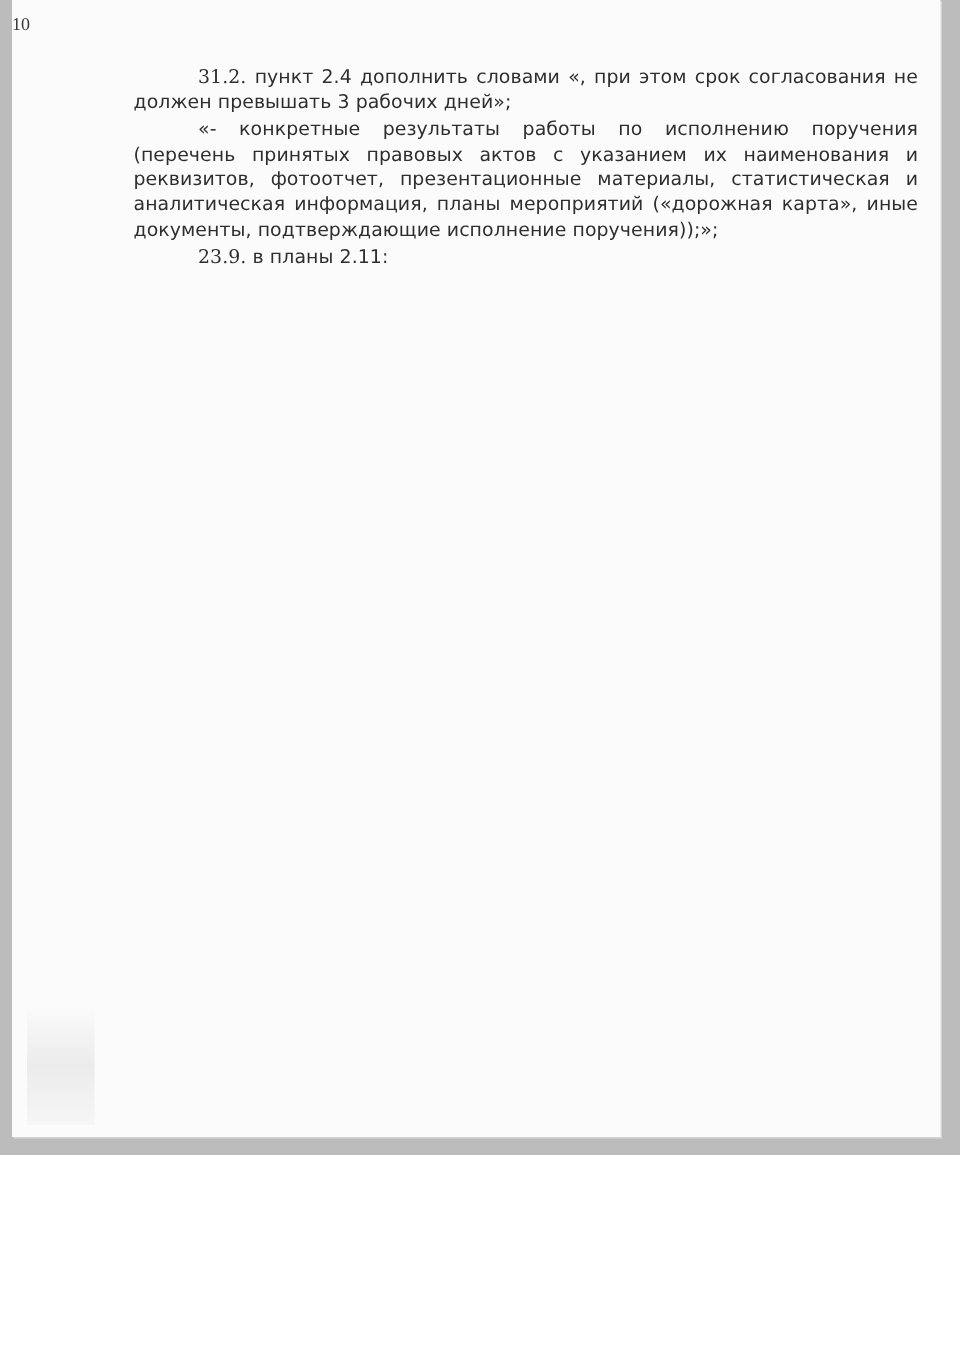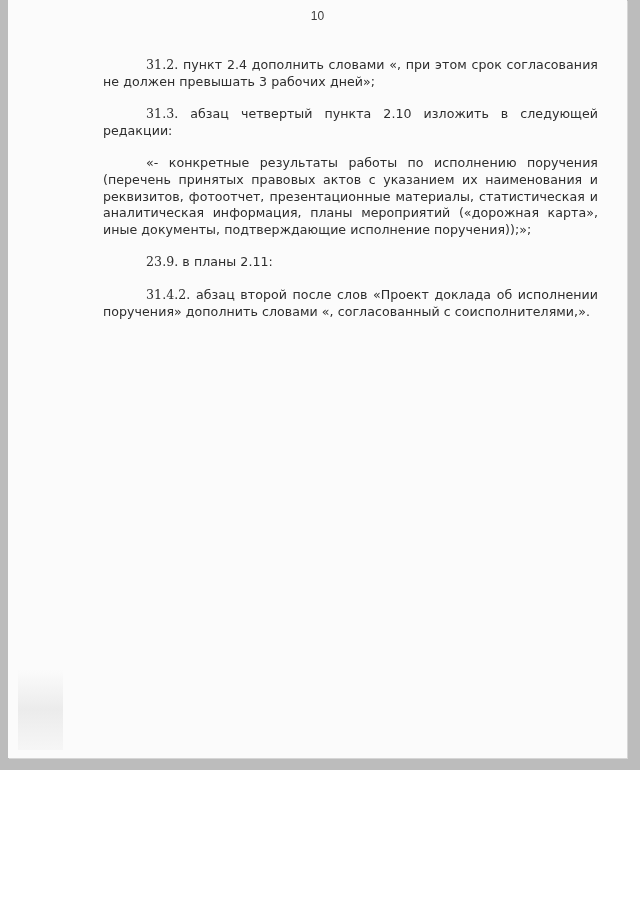--- a/index.html
+++ b/index.html
@@ -28,38 +28,37 @@
       width: 619px;
       height: 758px;
       background: #fbfbfb;
       box-shadow: 1px 1px 0 #d6d6d6;
     }
     .page-number {
       position: absolute;
       top: 9px;
       left: 0;
       width: 100%;
-      text-align: center;
-      font-family: Liberation Sans, sans-serif;
+      font-family: Liberation Serif, serif;
       font-size: 12px;
       color: #3a3a3a;
     }
     .body-text {
       position: absolute;
       left: 79px;
       top: 41px;
       width: 527px;
       font-family: "DejaVu Sans", "Liberation Sans", sans-serif;
       font-size: 12.6px;
       line-height: 16.6px;
       color: #2e2e2e;
       letter-spacing: 0.05px;
     }
     .para {
-      margin: 16px;
+      margin: 2px;
       text-align: justify;
       text-indent: 43px;
     }
     .num {
       font-family: "DejaVu Serif", "Liberation Serif", serif;
     }
     .scan-smudge {
       position: absolute;
       left: 10px;
       top: 670px;
@@ -70,21 +69,19 @@
   </style>
 </head>
 <body>
 
 <div class="frame">
   <div class="page">
     <div class="page-number">10</div>
 
     <div class="body-text">
       <p class="para"><span class="num">31.2.</span> <span>пункт 2.4 дополнить словами «, при этом срок согласования не должен превышать 3 рабочих дней»;</span></p>
-      <p class="para"><span class="num">31.3.</span> <span>абзац четвертый пункта 2.10 изложить в следующей редакции:</span></p>
       <p class="para"><span>«- конкретные результаты работы по исполнению поручения (перечень принятых правовых актов с указанием их наименования и реквизитов, фотоотчет, презентационные материалы, статистическая и аналитическая информация, планы мероприятий («дорожная карта», иные документы, подтверждающие исполнение поручения));»;</span></p>
       <p class="para"><span class="num">23.9.</span> <span>в планы 2.11:</span></p>
-      <p class="para"><span class="num">31.4.2.</span> <span>абзац второй после слов «Проект доклада об исполнении поручения» дополнить словами «, согласованный с соисполнителями,».</span></p>
     </div>
 
     <div class="scan-smudge"></div>
   </div>
 </div>
 
 </body></html>

